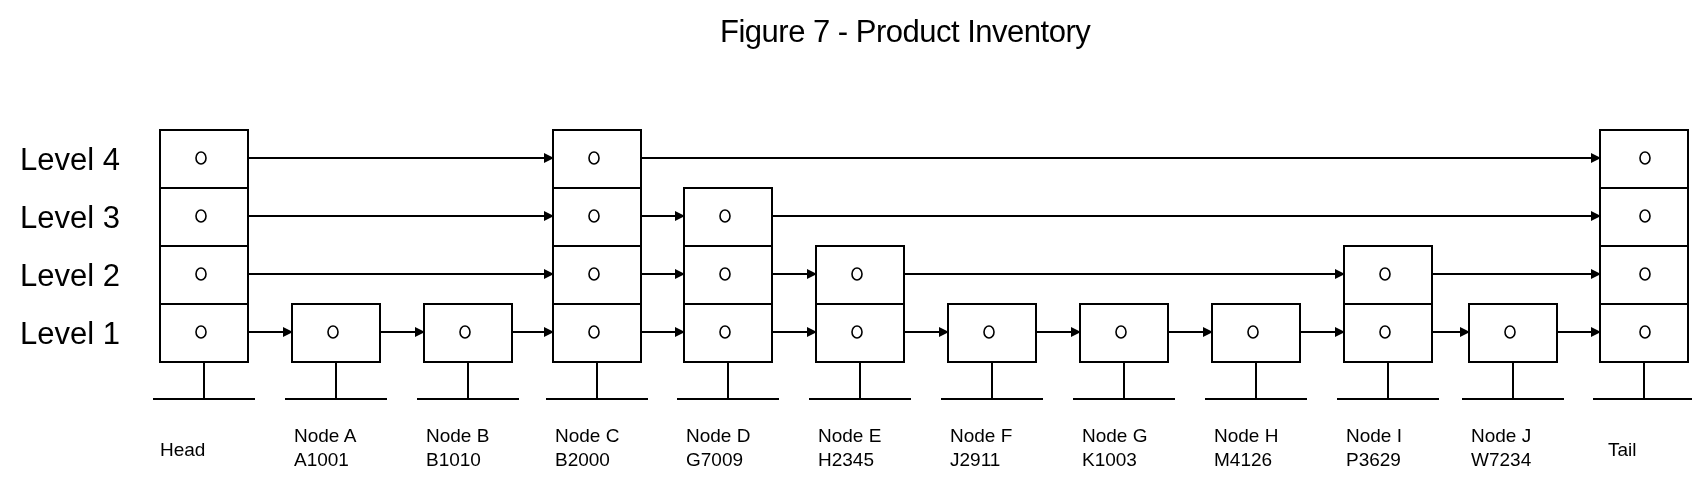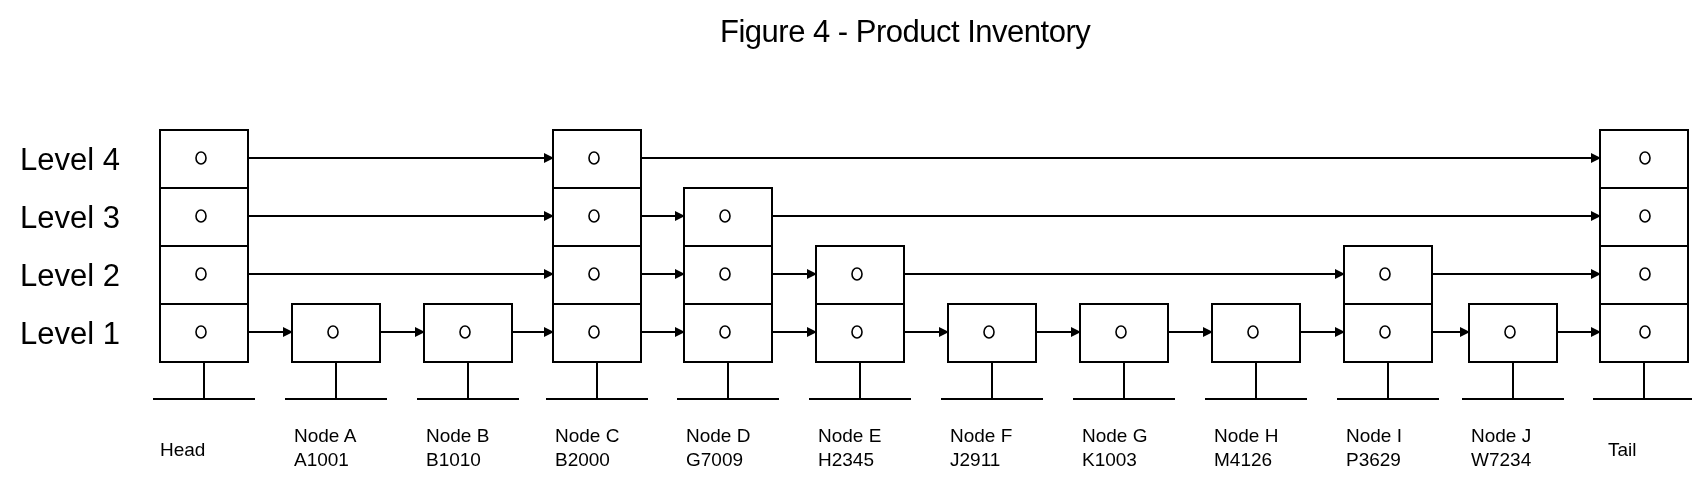--- a/index.html
+++ b/index.html
@@ -9,21 +9,21 @@
            font-size: 31px; letter-spacing: -0.5px; }
   #title span { position: absolute; left: 720px; white-space: nowrap; }
   svg { position: absolute; left: 0; top: 0; }
   .lvl-label { font-size: 31px; }
   .node-label { font-size: 19px; }
 </style>
 </head>
 <body>
 
 <div id="title">
-  <span>Figure 4 - Product Inventory</span>
+  <span>Figure 7 - Product Inventory</span>
 </div>
 
 <svg id="diagram" width="1692" height="504" viewBox="0 0 1692 504" xmlns="http://www.w3.org/2000/svg">
   <defs>
     <marker id="arrow" markerWidth="10" markerHeight="10" refX="9" refY="5" orient="auto" markerUnits="userSpaceOnUse">
       <path d="M0,0 L10,5 L0,10 z" fill="#000"></path>
     </marker>
   </defs>
   <g id="g-links">
       <line x1="206" y1="332" x2="292" y2="332" stroke="#000000" stroke-width="2" marker-end="url(#arrow)"></line>

